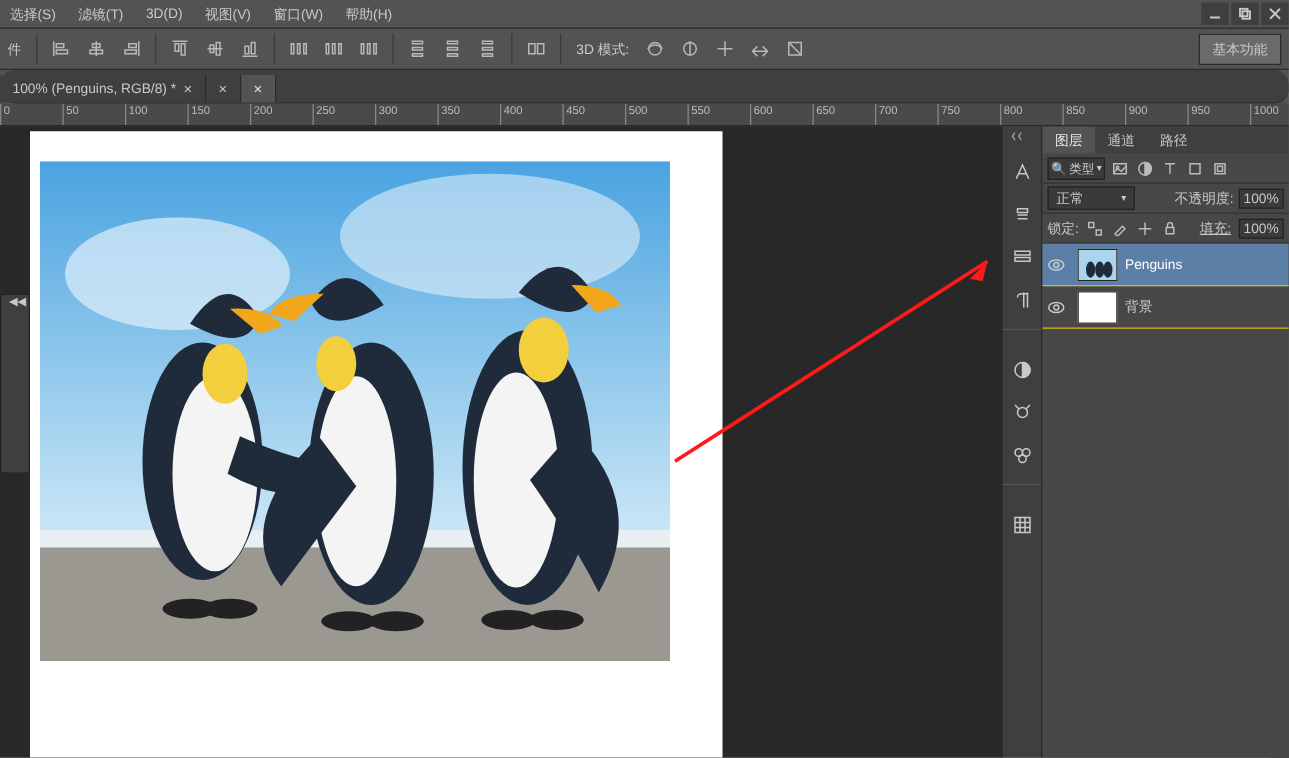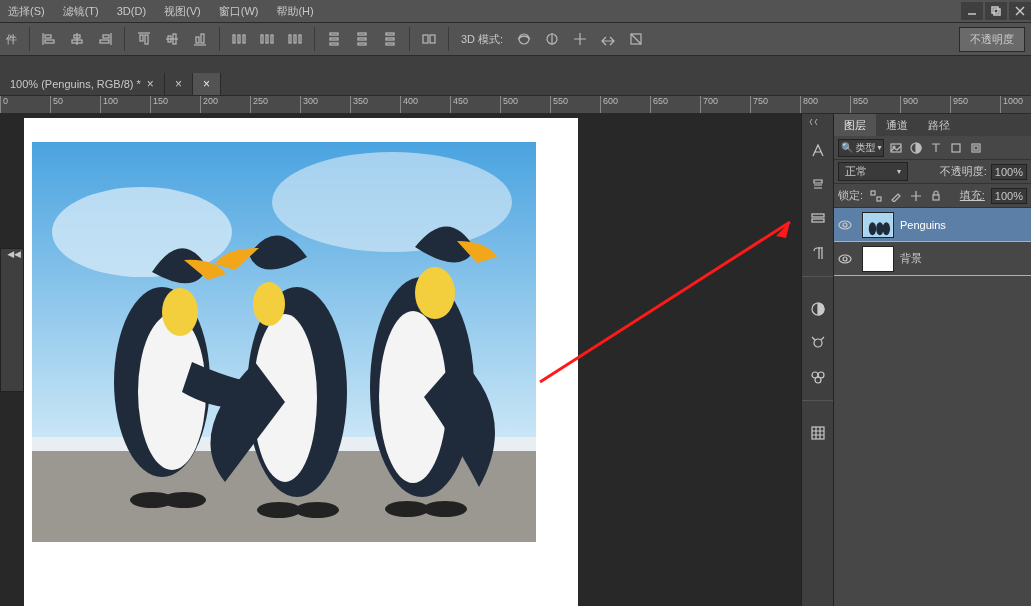--- a/index.html
+++ b/index.html
@@ -15,21 +15,21 @@
   
   .toolbar { height:34px; background:#535353; border-top:1px solid #2a2a2a; border-bottom:1px solid #2a2a2a; display:flex; align-items:center; padding:0 6px; gap:6px; }
   .toolbar .left-label { padding-right:4px;}
   .tool-sep { width:1px; height:24px; background:#3a3a3a; margin:0 2px;}
   .tool-ico { width:22px; height:22px; display:flex; align-items:center; justify-content:center; }
   .tool-ico svg { width:16px; height:16px; stroke:#b8b8b8; fill:none; stroke-width:1.2; }
   .tool-text { padding:0 4px;}
   .btn-basic { margin-left:auto; background:#6a6a6a; border:1px solid #2a2a2a; padding:4px 10px; }
 
   
-  .tabs { height:40px; background:#3f3f3f; display:flex; align-items:flex-end; border-bottom:1px solid #2a2a2a;}
+  .tabs { height:27px; background:#3f3f3f; display:flex; align-items:flex-end; border-bottom:1px solid #2a2a2a;border-radius:12px;}
   .tab { height:22px; display:flex; align-items:center; padding:0 10px; background:#3f3f3f; color:#c9c9c9; border-right:1px solid #2a2a2a; gap:6px; font-size:11px;}
   .tab.active { background:#535353; color:#e8e8e8;}
   .tab .close { font-size:12px; }
 
   
   .ruler { height:18px; background:#4a4a4a; display:flex; font-size:9px; color:#bbb; position:relative; overflow:hidden; border-bottom:1px solid #2a2a2a;}
   .ruler .tick { position:relative; flex:0 0 50px; border-left:1px solid #888; text-align:left; padding-left:2px;}
   .ruler .tick::after { content:''; }
 
   
@@ -243,21 +243,21 @@
       <svg viewBox="0 0 16 16">
         <path d="M2 10h12M6 6l-4 4 4 4M10 6l4 4-4 4"></path>
       </svg>
     </div>
   <div class="tool-ico">
       <svg viewBox="0 0 16 16">
         <rect x="3" y="3" width="10" height="10"></rect>
         <path d="M3 3l10 10"></path>
       </svg>
     </div>
-  <div class="btn-basic">不透明度</div>
+  <div class="btn-basic">基本功能</div>
 </div>
 
 <div class="tabs">
   <div class="tab">
     <span>100% (Penguins, RGB/8) *</span>
     <span class="close">×</span>
   </div>
   <div class="tab">
     <span class="close">×</span>
   </div>

